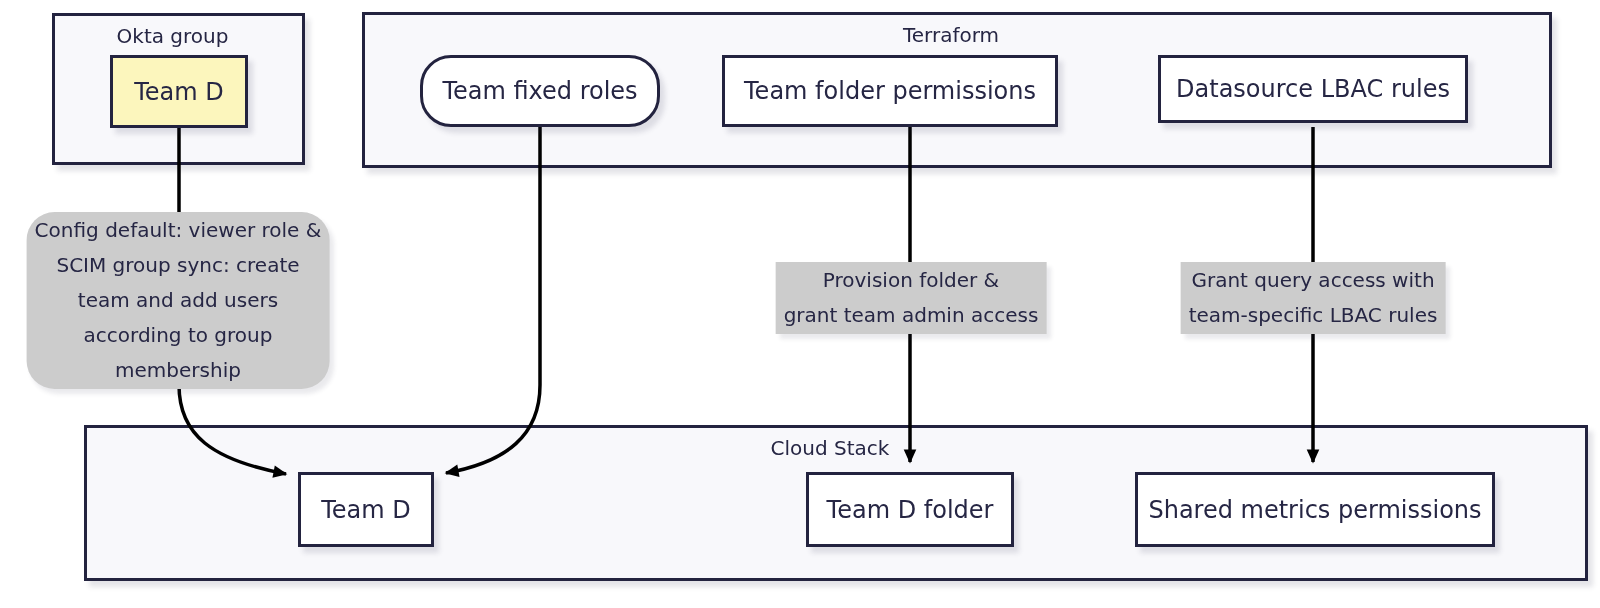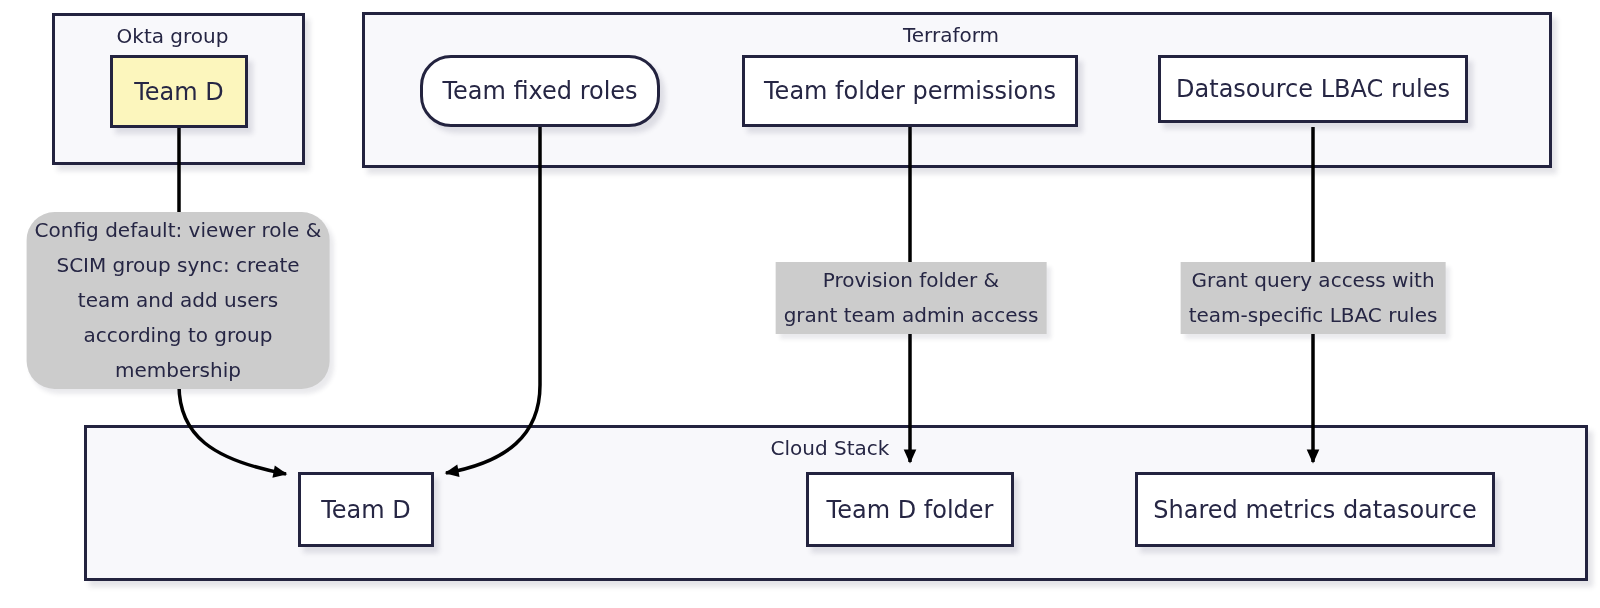--- a/index.html
+++ b/index.html
@@ -98,20 +98,20 @@
 according to group
 membership</div>
   <div class="edge-label" style="left:911px; top:262px;">Provision folder &amp;
 grant team admin access</div>
   <div class="edge-label" style="left:1313px; top:262px;">Grant query access with
 team-specific LBAC rules</div>
 
   <div class="node highlight" style="left:110px; top:55px; width:138px; height:73px;">Team D</div>
 
   <div class="node" style="left:420px; top:55px; width:240px; height:72px;border-radius:31px;">Team fixed roles</div>
-  <div class="node" style="left:742px; top:55px; width:336px; height:72px;">Team folder permissions</div>
+  <div class="node" style="left:722px; top:55px; width:336px; height:72px;">Team folder permissions</div>
   <div class="node" style="left:1158px; top:55px; width:310px; height:68px;">Datasource LBAC rules</div>
 
   <div class="node" style="left:298px; top:472px; width:136px; height:75px;">Team D</div>
   <div class="node" style="left:806px; top:472px; width:208px; height:75px;">Team D folder</div>
-  <div class="node" style="left:1135px; top:472px; width:360px; height:75px;">Shared metrics datasource</div>
+  <div class="node" style="left:1135px; top:472px; width:360px; height:75px;">Shared metrics permissions</div>
 
 </div>
 
 </body></html>

